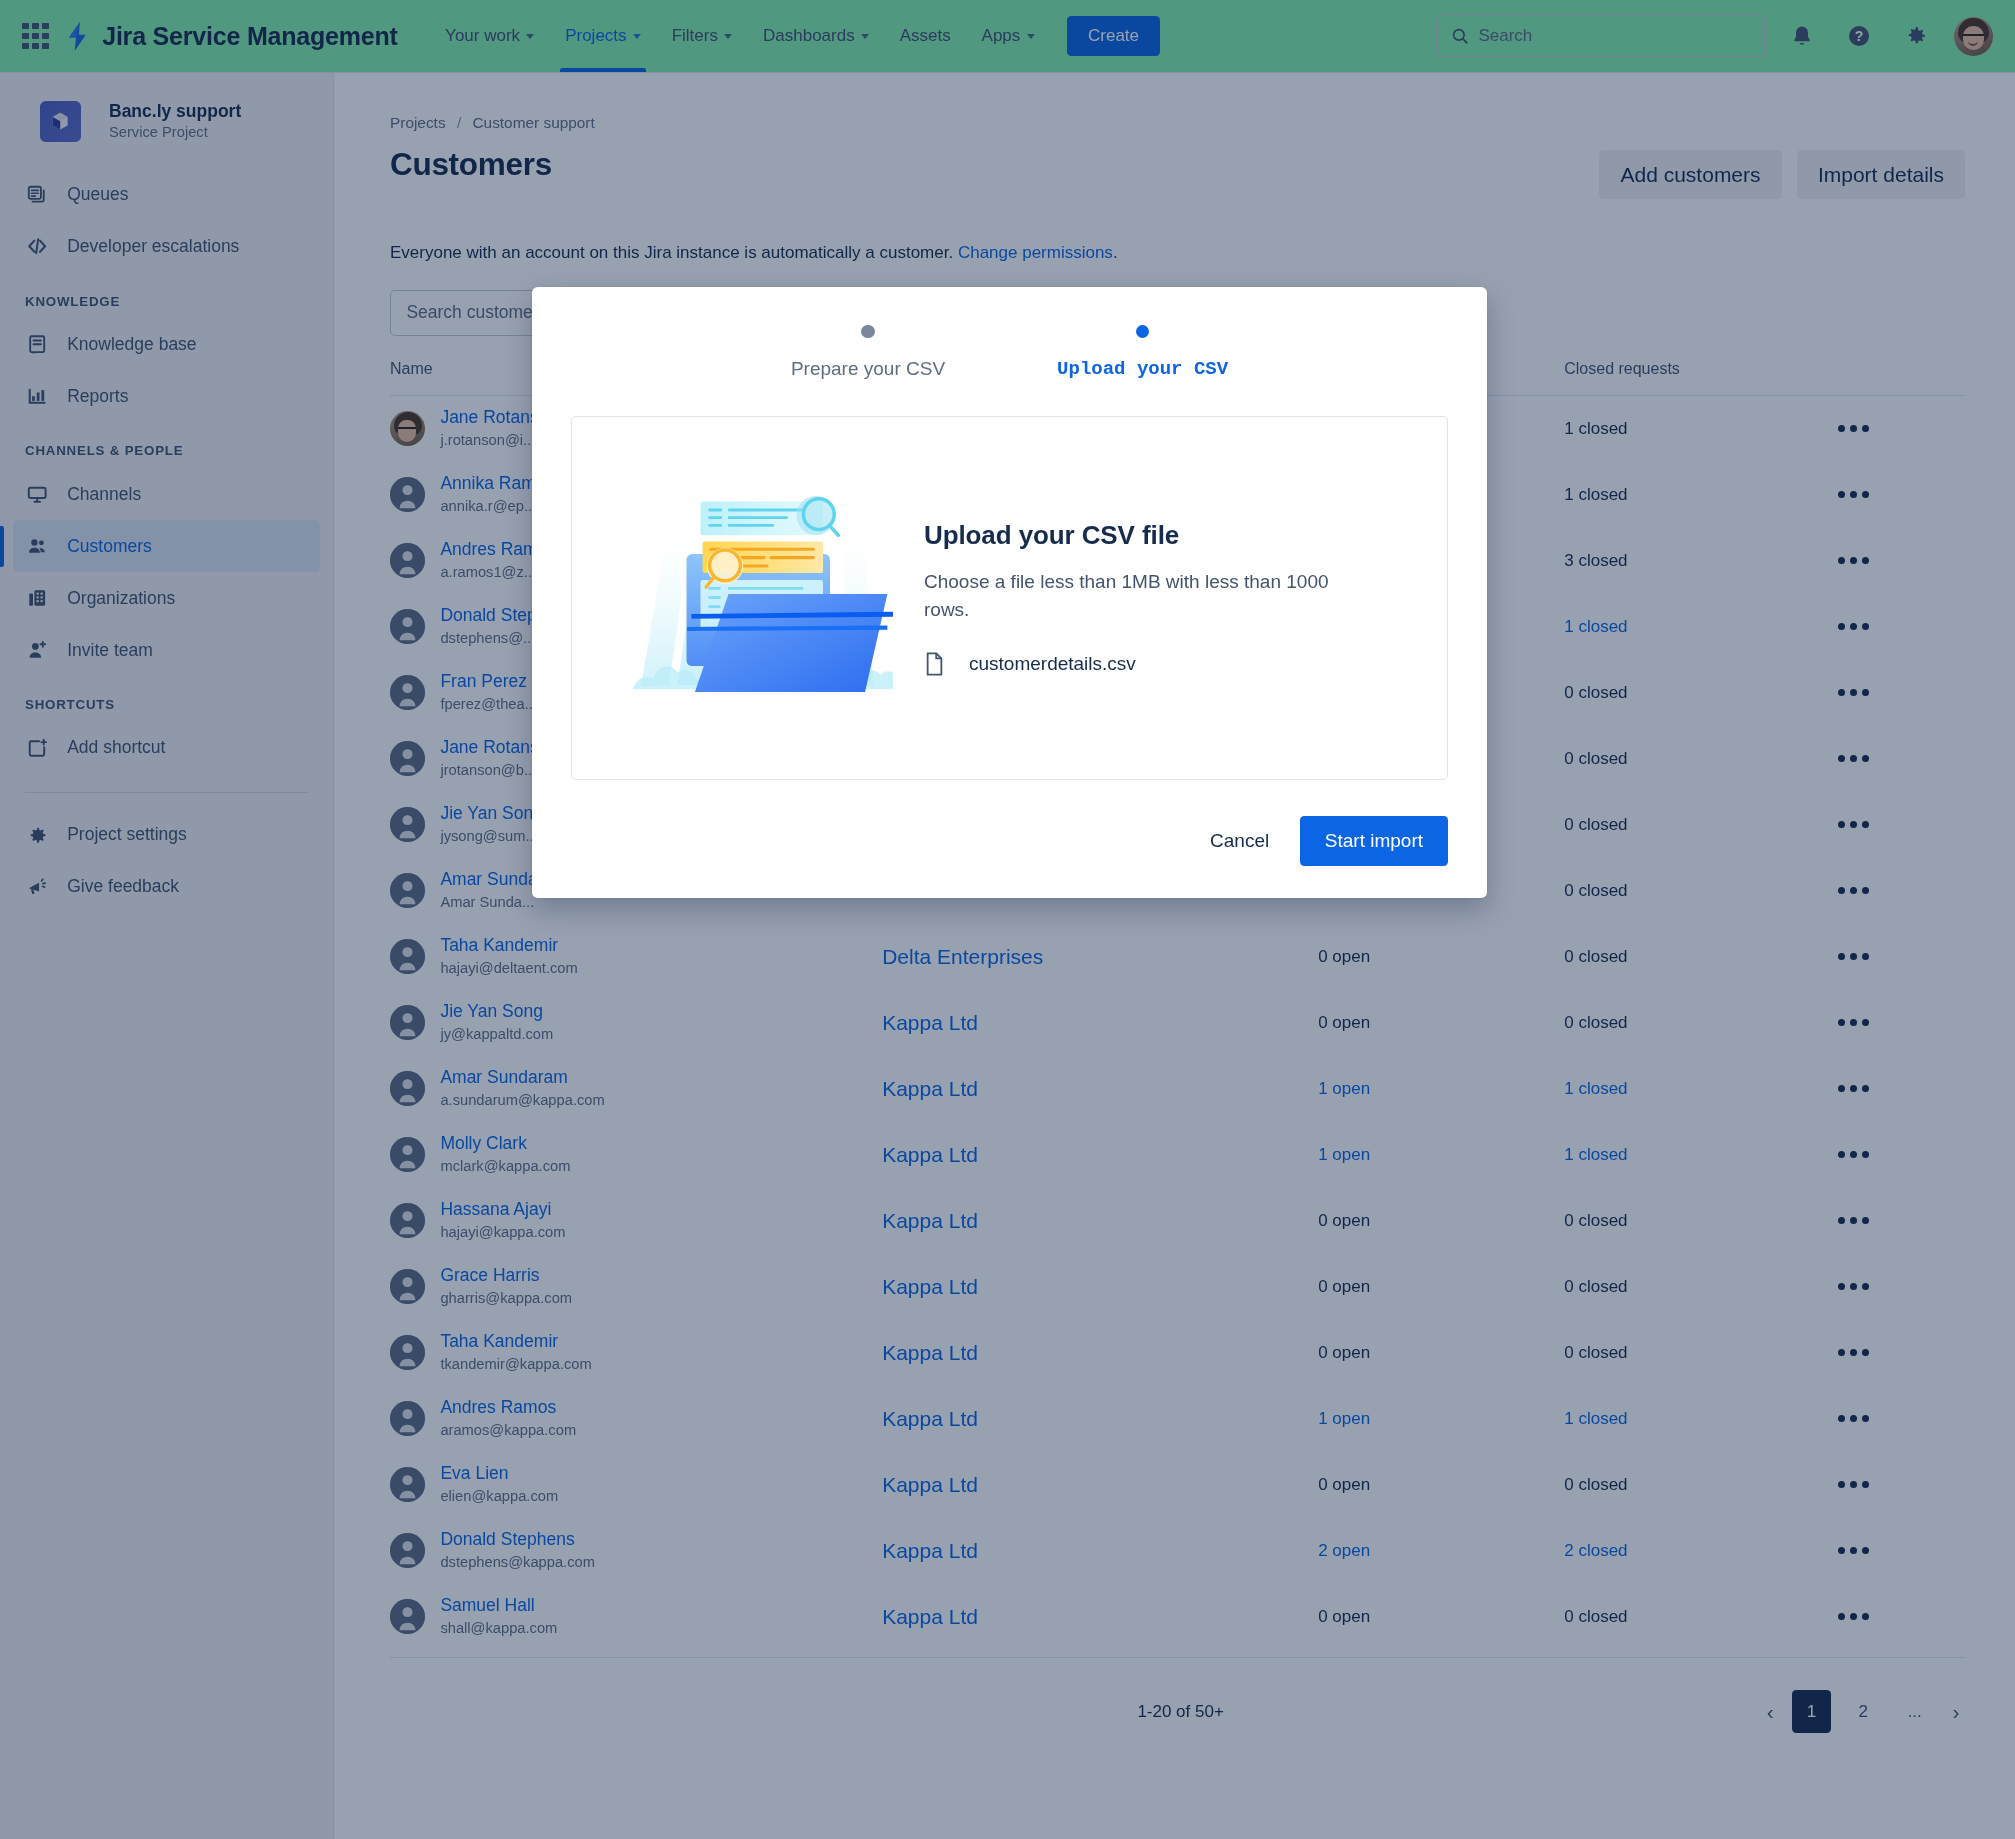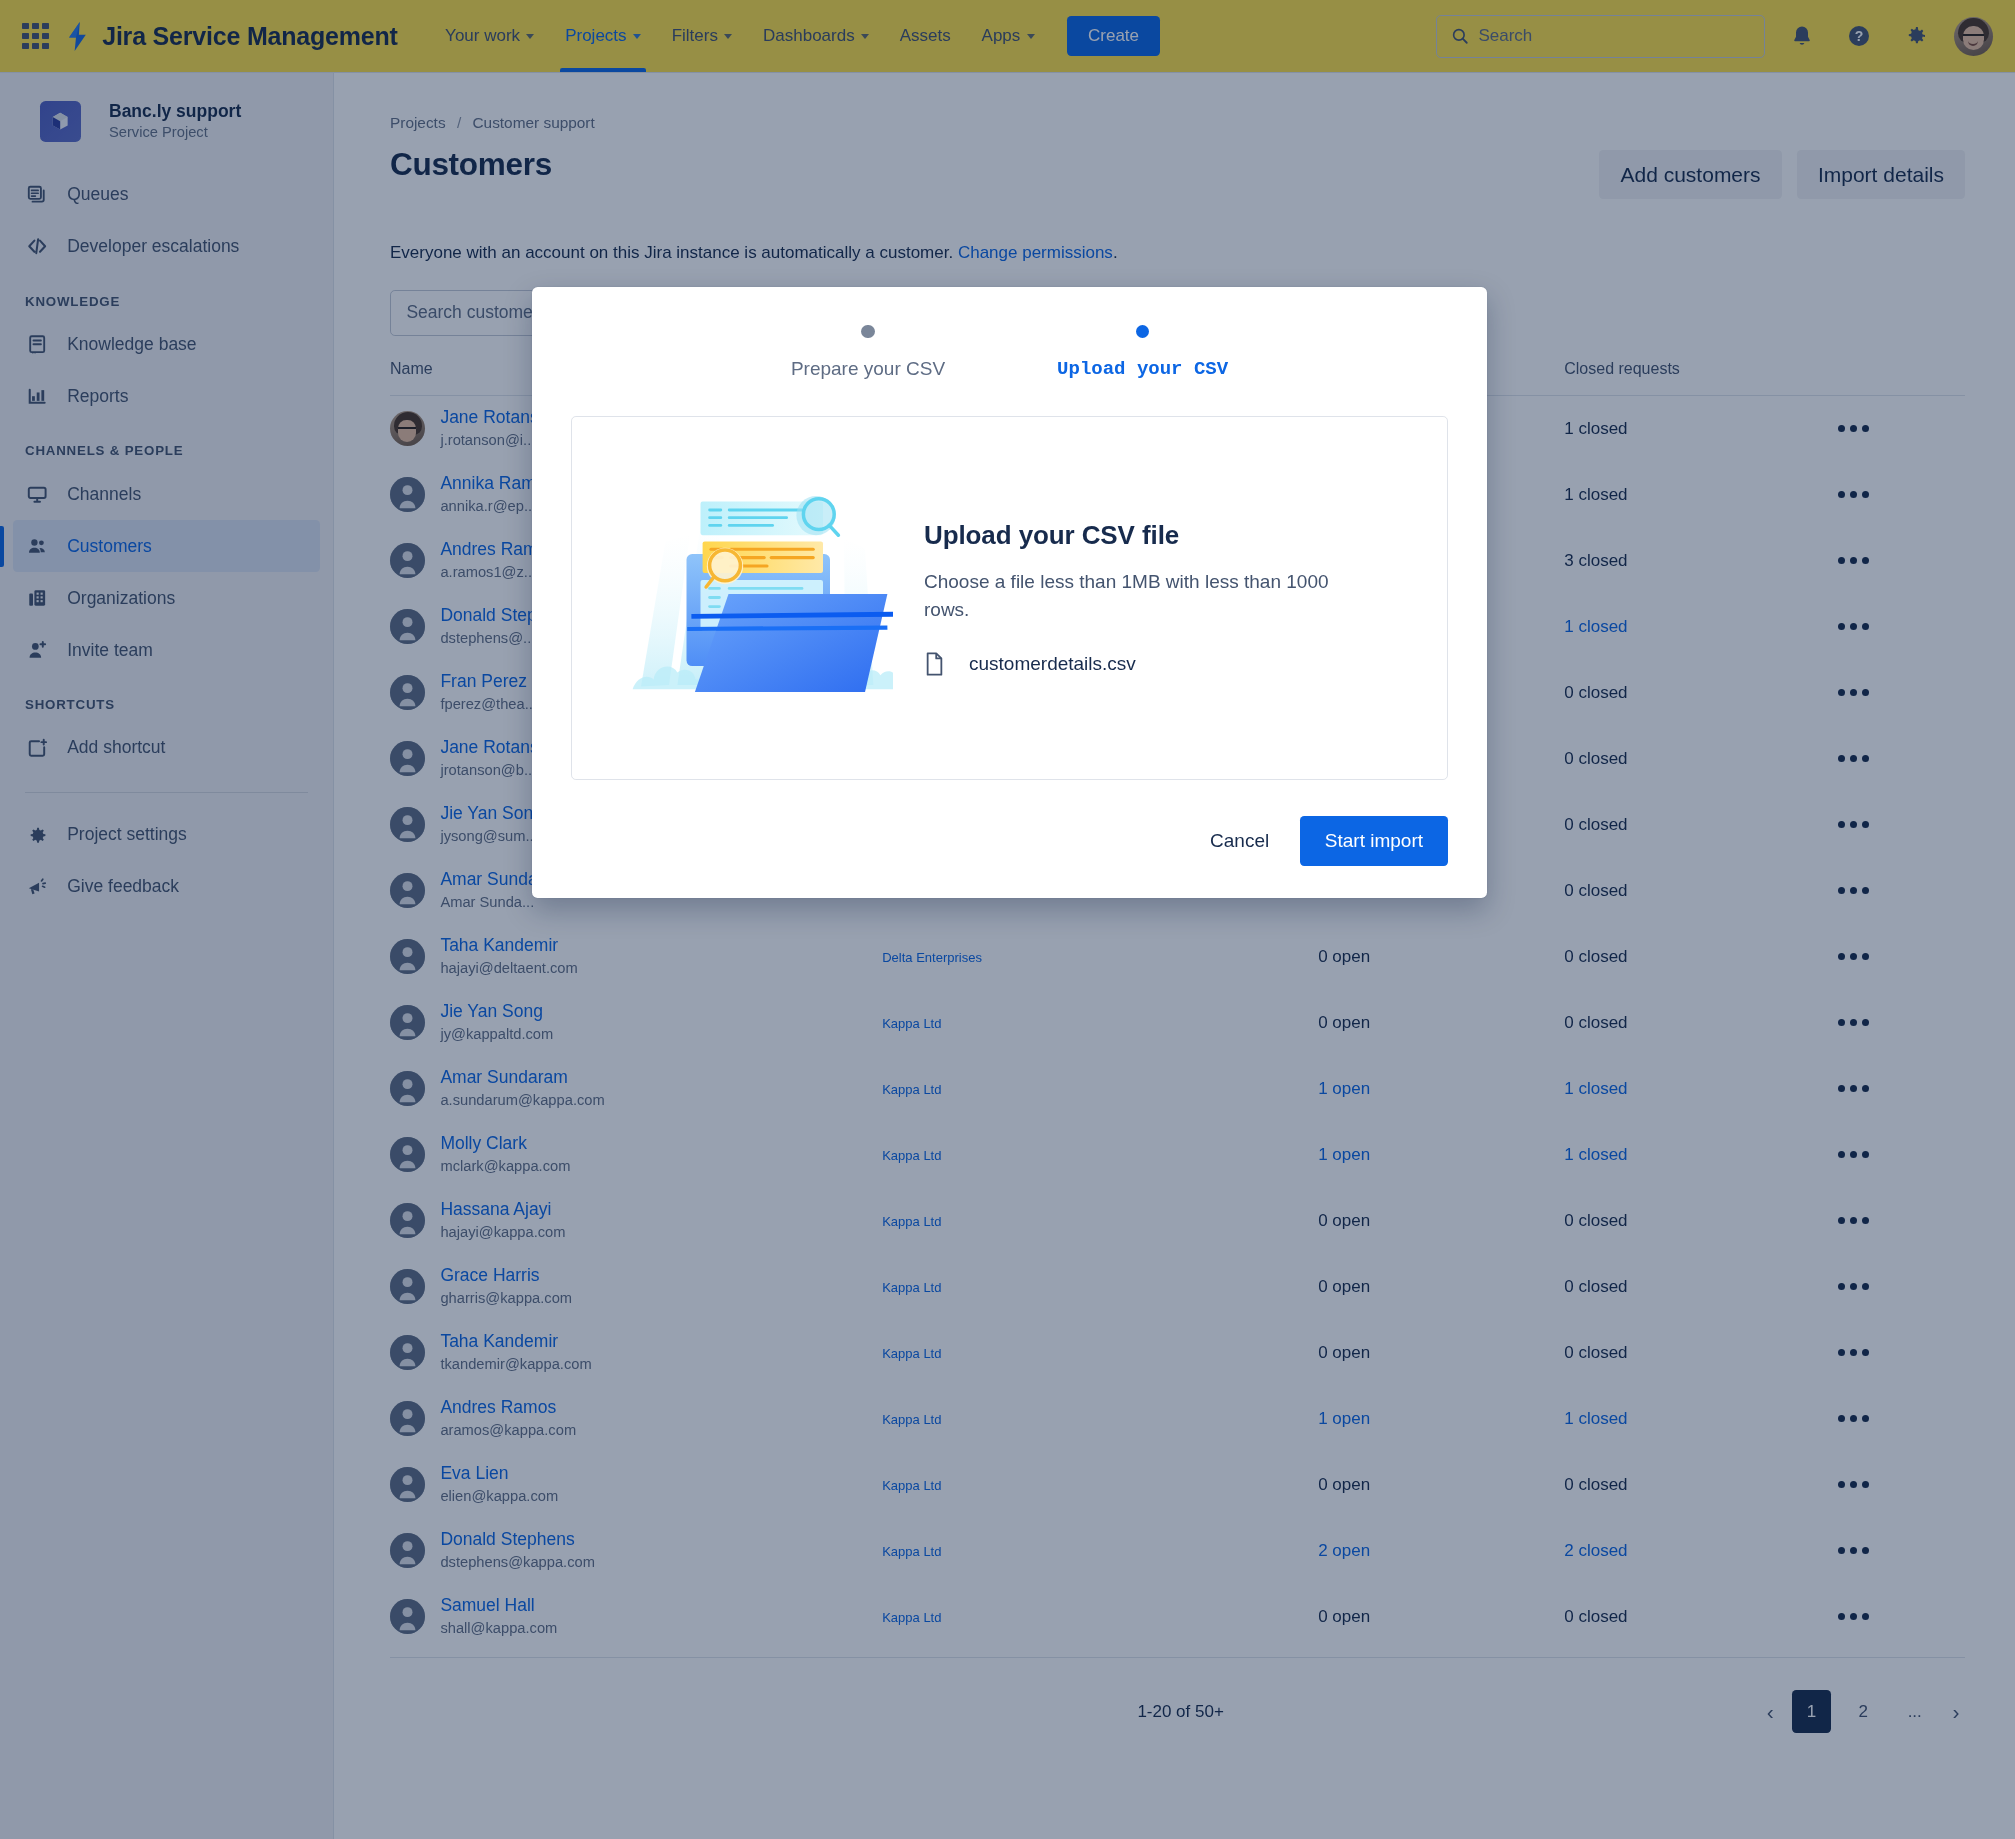--- a/index.html
+++ b/index.html
@@ -19,21 +19,21 @@
   
   #blanket {
     position: absolute; inset: 0;
     background: rgba(9, 30, 66, 0.42);
     z-index: 400;
   }
 
   
   #topnav {
     position: absolute; top: 0; left: 0; right: 0; height: 73px;
-    background: #fde047;
+    background: #86efac;
     border-bottom: 1.4px solid #dfe3ea;
     display: flex; align-items: center;
     padding: 0 22.4px;
     z-index: 60;
   }
   .grid-icon { width: 26.6px; height: 26.6px; display: grid;
     grid-template-columns: repeat(3, 1fr); grid-template-rows: repeat(3, 1fr);
     gap: 3.5px; margin-right: 15.4px; cursor: pointer; }
   .grid-icon i { background: #44546f; border-radius: 0.7px; display: block; }
   .jsm-logo { display: flex; align-items: center; margin-right: 32px; }
@@ -148,21 +148,21 @@
   }
   .ava-photo {
     width: 35px; height: 35px; border-radius: 50%; overflow: hidden; position: relative;
     background: linear-gradient(160deg,#b9a089,#6e5846); flex: none;
   }
   .ava-photo .hair { position: absolute; left: 3.5px; top: 0.7px; width: 28px; height: 23px; background: #4a3626; border-radius: 14px 14px 8.4px 8.4px; }
   .ava-photo .face { position: absolute; left: 8.4px; top: 9px; width: 18px; height: 22px; background: #e8bfa0; border-radius: 9px 9px 9.8px 9.8px; }
   .ava-photo .glasses { position: absolute; left: 8.4px; top: 16px; width: 18px; height: 4.9px; border-top: 2.1px solid #2b2119; }
   .nm { font-size: 17.5px; color: #0c66e4; cursor: pointer; line-height: 1.2; }
   .em { font-size: 14.7px; color: #626f86; line-height: 1.35; margin-top: 2.8px; }
-  .org { font-size: 13px; color: #0c66e4; cursor: pointer; }
+  .org { font-size: 21px; color: #0c66e4; cursor: pointer; }
   .num { font-size: 17px; color: #172b4d; }
   .num.link { color: #0c66e4; cursor: pointer; }
   .more-dots { display: flex; gap: 4.9px; justify-content: flex-start; cursor: pointer; }
   .more-dots i { width: 7px; height: 7px; border-radius: 50%; background: #172b4d; display: block; }
   .tbl-bottom-rule { height: 1.4px; background: #dfe3ea; margin-top: 7px; }
   .pager { display: flex; align-items: center; justify-content: space-between; padding: 32px 0 0 0; }
   .pager-count { font-size: 17px; color: #172b4d; margin: 0 auto; }
   .pager-ctrls { display: flex; align-items: center; gap: 12.6px; }
   .pg { min-width: 39px; height: 43px; border-radius: 4.2px; display: flex; align-items: center;
     justify-content: center; font-size: 17px; color: #42526e; cursor: pointer; padding: 0 9.8px; }

